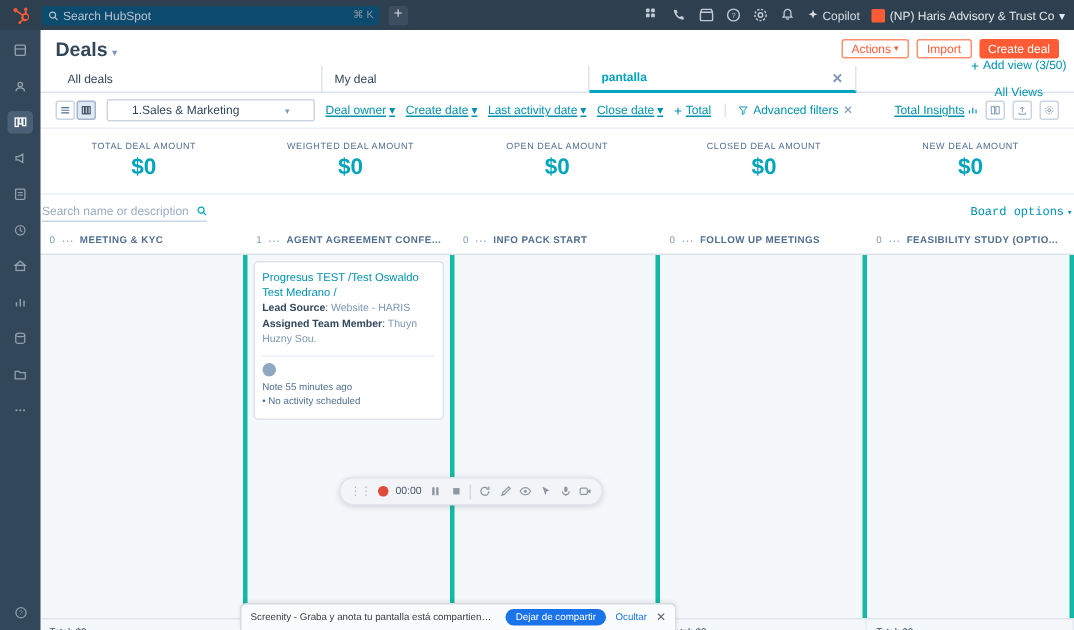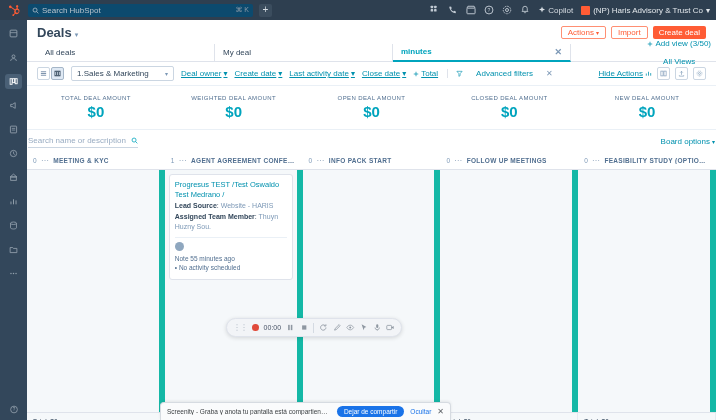--- a/index.html
+++ b/index.html
@@ -97,28 +97,28 @@
     display:flex; align-items:center; height:24px; padding:0 10px; gap:7px;
     border-bottom:1px solid #eaf0f6;
   }
   .viewtoggle{ display:flex; gap:1px; }
   .vt{
     width:13px; height:13px; border:1px solid #cbd6e2; border-radius:2px;
     display:flex; align-items:center; justify-content:center; background:#fff;
   }
   .vt.active{ background:#dfe9f4; border-color:#a5b6c8; }
   .pipeline-sel{
-    width:103px; height:15px; border:1px solid #cbd6e2; border-radius:2px;
-    background:#fff; display:flex; align-items:center; padding:0 5px;
+    width:139px; height:15px; border:1px solid #cbd6e2; border-radius:2px;
+    background:#fff; display:flex; align-items:center; padding:0 16px;
     font-size:8px; color:#33475b;
   }
   .pipeline-sel .caret{ margin-left:auto; font-size:6px; color:#7c98b6; }
   .fchip{ font-size:8px; color:#0091ae; display:flex; align-items:center; gap:2px; white-space:nowrap;text-decoration:underline;}
   .advfil{
-    display:flex; align-items:center; gap:13px; font-size:8px; color:#0091ae;
+    display:flex; align-items:center; gap:3px; font-size:8px; color:#0091ae;
     border-left:1px solid #dfe3eb; padding-left:8px; margin-left:2px;
   }
   .filters-right{ margin-left:auto; display:flex; align-items:center; gap:5px; }
   .sqbtn{
     width:13px; height:13px; border:1px solid #cbd6e2; border-radius:2px; background:#fff;
     display:flex; align-items:center; justify-content:center;
   }
 
   
   .metrics{
@@ -137,38 +137,38 @@
   .board-top{
     display:flex; align-items:center; height:22px; padding:0 1px;
     background:#ffffff;
   }
   .bsearch{
     width:110px; display:flex; align-items:center; gap:3px;
     font-size:8px; color:#99acc2; border-bottom:1px solid #cbd6e2; height:14px;
   }
   .boardopts{
     margin-left:auto; display:flex; align-items:center; gap:2px;
-    font-size:8px; color:#0091ae;
+    font-size:8px; color:#0091ae;font-family:Liberation Mono, monospace;
   }
 
   .colheads{
     display:flex; height:18px; align-items:center;
     border-bottom:1px solid #dfe3eb; background:#fff;
   }
   .colhead{
     flex:1; display:flex; align-items:center; gap:4px; padding:0 6px;
     font-size:6.5px; color:#516f90; letter-spacing:.3px; text-transform:uppercase;
     white-space:nowrap; overflow:hidden;
   }
   .colhead .cnt{ color:#7c98b6; }
   .colhead .name{ font-weight:bold; overflow:hidden; text-overflow:ellipsis; }
   .colhead .dots{ color:#99acc2; font-size:8px; }
 
   .cols{ display:flex; height:250px; }
-  .col{ flex:1; border-right:6px solid #14b8a6; padding:4px; }
+  .col{ flex:1; border-right:3px solid #14b8a6; padding:4px; }
 
   .card{
     background:#fff; border:1px solid #dfe3eb; border-radius:3px;
     padding:5px 5px 6px; width:100%;
   }
   .card .title{ font-size:7.5px; color:#0091ae; line-height:1.35; font-weight:500;}
   .card .kv{ font-size:7px; color:#33475b; line-height:1.4; margin-top:1px; }
   .card .kv b{ font-weight:bold; }
   .card .kv span{ color:#7c98b6; }
   .card .sep{ height:1px; background:#eaf0f6; margin:5px 0 4px; }
@@ -378,21 +378,21 @@
   </div>
 
   <div class="tabs">
     <div class="tab">
       <span>All deals</span>
     </div>
     <div class="tab">
       <span>My deal</span>
     </div>
     <div class="tab active">
-      <span>minutes</span>
+      <span>pantalla</span>
       <span class="x">✕</span>
     </div>
     <div class="tabs-right">
       <div class="lnk">
         <svg width="6" height="6" viewBox="0 0 16 16">
             <g stroke="#0091ae" stroke-width="2">
               <line x1="8" y1="2" x2="8" y2="14"></line>
               <line x1="2" y1="8" x2="14" y2="8"></line>
             </g>
           </svg>
@@ -454,21 +454,21 @@
     </div>
     <div class="advfil">
       <svg width="7" height="7" viewBox="0 0 16 16">
           <path d="M2 3h12l-4.6 5.4V13l-2.8 1.4V8.4z" fill="none" stroke="#0091ae" stroke-width="1.4"></path>
         </svg>
       <span>Advanced filters</span>
       <span style="color:#7c98b6">✕</span>
     </div>
     <div class="filters-right">
       <div class="fchip">
-        <span>Hide Actions</span>
+        <span>Total Insights</span>
         <svg width="7" height="7" viewBox="0 0 16 16">
             <g stroke="#0091ae" stroke-width="1.8">
               <line x1="3" y1="13" x2="3" y2="8"></line>
               <line x1="8" y1="13" x2="8" y2="4"></line>
               <line x1="13" y1="13" x2="13" y2="7"></line>
             </g>
           </svg>
       </div>
       <div class="sqbtn">
         <svg width="7" height="7" viewBox="0 0 16 16">

